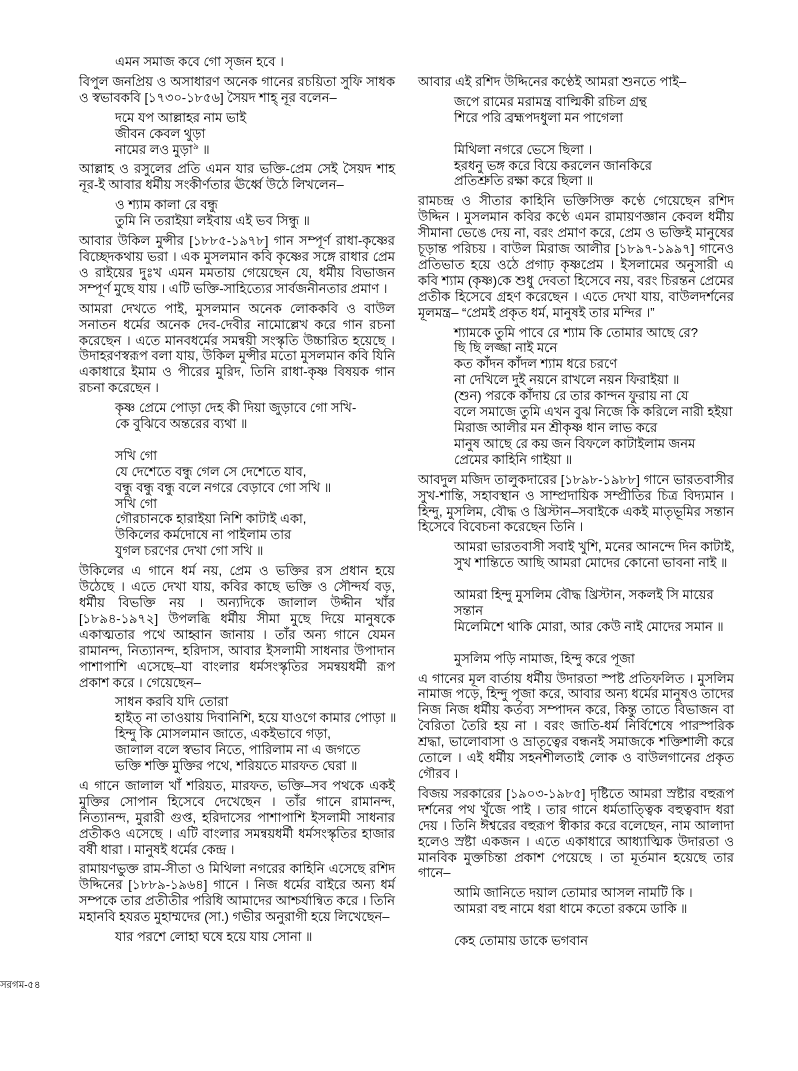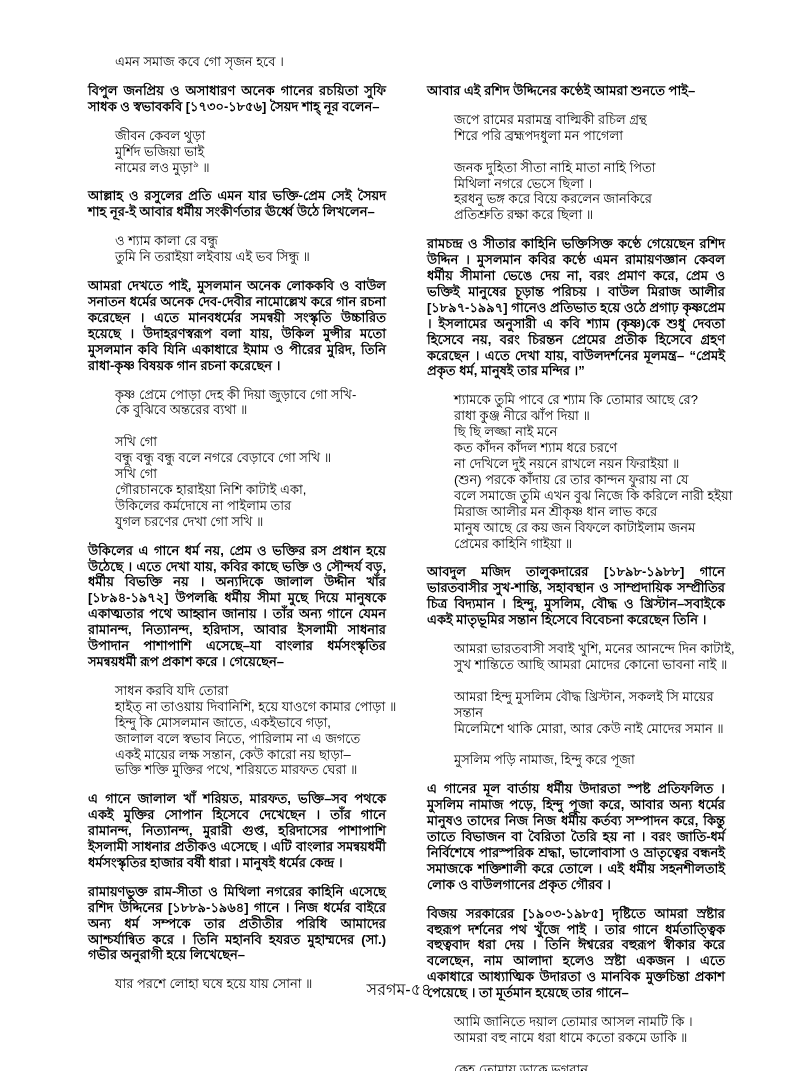--- a/index.html
+++ b/index.html
@@ -27,107 +27,104 @@
   .column {
     width: 324px;
     font-size: 13px;
     line-height: 15.9px;
     text-align: justify;
     -webkit-hyphens: none;
     hyphens: none;
   }
   .column-right { padding-top: 16px; }
   .para {
-    margin: 13px;
+    margin: 4px;
     text-align: justify;
-    font-weight: bold;
   }
   .verse {
     margin: 0 0 0 40px;
     text-align: left;
   }
   .verse-line { white-space: normal; }
   .verse-blank { height: 15.9px; }
   sup.fnmark {
     font-size: 9px;
     line-height: 0;
     vertical-align: super;
   }
   .footer {
     position: absolute;
     left: 0;
     width: 798px;
     top: 977px;
-    text-align: center;
-    font-size: 16px;
+    font-size: 10px;
     color: #000000;
   }
 </style>
 </head>
 <body>
 
 <div class="page">
   <div class="columns">
     <div class="column column-left" id="col-left">
         <div class="verse">
           <div class="verse-line">এমন সমাজ কবে গো সৃজন হবে ।</div>
         </div>
         <p class="para">বিপুল জনপ্রিয় ও অসাধারণ অনেক গানের রচয়িতা সুফি সাধক ও স্বভাবকবি [১৭৩০-১৮৫৬] সৈয়দ শাহ্ নূর বলেন–</p>
         <div class="verse">
+          <div class="verse-line">দমে যপ আল্লাহর নাম ভাই</div>
           <div class="verse-line">জীবন কেবল থুড়া</div>
-          <div class="verse-line">মুর্শিদ ভজিয়া ভাই</div>
           <div class="verse-line">নামের লও মুড়া<sup class="fnmark">৯</sup> ॥</div>
         </div>
         <p class="para">আল্লাহ ও রসুলের প্রতি এমন যার ভক্তি-প্রেম সেই সৈয়দ শাহ নূর-ই আবার ধর্মীয় সংকীর্ণতার ঊর্ধ্বে উঠে লিখলেন–</p>
         <div class="verse">
           <div class="verse-line">ও শ্যাম কালা রে বন্ধু</div>
           <div class="verse-line">তুমি নি তরাইয়া লইবায় এই ভব সিন্ধু ॥</div>
         </div>
+        <p class="para">আবার উকিল মুন্সীর [১৮৮৫-১৯৭৮] গান সম্পূর্ণ রাধা-কৃষ্ণের বিচ্ছেদকথায় ভরা । এক মুসলমান কবি কৃষ্ণের সঙ্গে রাধার প্রেম ও রাইয়ের দুঃখ এমন মমতায় গেয়েছেন যে, ধর্মীয় বিভাজন সম্পূর্ণ মুছে যায় । এটি ভক্তি-সাহিত্যের সার্বজনীনতার প্রমাণ ।</p>
         <p class="para">আমরা দেখতে পাই, মুসলমান অনেক লোককবি ও বাউল সনাতন ধর্মের অনেক দেব-দেবীর নামোল্লেখ করে গান রচনা করেছেন । এতে মানবধর্মের সমন্বয়ী সংস্কৃতি উচ্চারিত হয়েছে । উদাহরণস্বরূপ বলা যায়, উকিল মুন্সীর মতো মুসলমান কবি যিনি একাধারে ইমাম ও পীরের মুরিদ, তিনি রাধা-কৃষ্ণ বিষয়ক গান রচনা করেছেন ।</p>
         <div class="verse">
           <div class="verse-line">কৃষ্ণ প্রেমে পোড়া দেহ কী দিয়া জুড়াবে গো সখি-</div>
           <div class="verse-line">কে বুঝিবে অন্তরের ব্যথা ॥</div>
           <div class="verse-blank"></div>
           <div class="verse-line">সখি গো</div>
+          <div class="verse-line">যে দেশেতে বন্ধু গেল সে দেশেতে যাব,</div>
           <div class="verse-line">বন্ধু বন্ধু বন্ধু বলে নগরে বেড়াবে গো সখি ॥</div>
           <div class="verse-line">সখি গো</div>
           <div class="verse-line">গৌরচানকে হারাইয়া নিশি কাটাই একা,</div>
           <div class="verse-line">উকিলের কর্মদোষে না পাইলাম তার</div>
           <div class="verse-line">যুগল চরণের দেখা গো সখি ॥</div>
         </div>
         <p class="para">উকিলের এ গানে ধর্ম নয়, প্রেম ও ভক্তির রস প্রধান হয়ে উঠেছে । এতে দেখা যায়, কবির কাছে ভক্তি ও সৌন্দর্য বড়, ধর্মীয় বিভক্তি নয় । অন্যদিকে জালাল উদ্দীন খাঁর [১৮৯৪-১৯৭২] উপলব্ধি ধর্মীয় সীমা মুছে দিয়ে মানুষকে একাত্মতার পথে আহ্বান জানায় । তাঁর অন্য গানে যেমন রামানন্দ, নিত্যানন্দ, হরিদাস, আবার ইসলামী সাধনার উপাদান পাশাপাশি এসেছে–যা বাংলার ধর্মসংস্কৃতির সমন্বয়ধর্মী রূপ প্রকাশ করে ।  গেয়েছেন–</p>
         <div class="verse">
           <div class="verse-line">সাধন করবি যদি তোরা</div>
           <div class="verse-line">হাইত্ না তাওয়ায় দিবানিশি, হয়ে যাওগে কামার পোড়া ॥</div>
           <div class="verse-line">হিন্দু কি মোসলমান জাতে, একইভাবে গড়া,</div>
           <div class="verse-line">জালাল বলে স্বভাব নিতে, পারিলাম না এ জগতে</div>
-          <div class="verse-line">একই মায়ের লক্ষ সন্তান, কেউ কারো নয় ছাড়া–</div>
           <div class="verse-line">ভক্তি শক্তি মুক্তির পথে, শরিয়তে মারফত ঘেরা ॥</div>
         </div>
         <p class="para">এ গানে জালাল খাঁ শরিয়ত, মারফত, ভক্তি–সব পথকে একই মুক্তির সোপান হিসেবে দেখেছেন । তাঁর গানে রামানন্দ, নিত্যানন্দ, মুরারী গুপ্ত, হরিদাসের পাশাপাশি ইসলামী সাধনার প্রতীকও এসেছে । এটি বাংলার সমন্বয়ধর্মী ধর্মসংস্কৃতির হাজার বর্ষী ধারা । মানুষই ধর্মের কেন্দ্র ।</p>
         <p class="para">রামায়ণভুক্ত রাম-সীতা ও মিথিলা নগরের কাহিনি এসেছে রশিদ উদ্দিনের [১৮৮৯-১৯৬৪] গানে । নিজ ধর্মের বাইরে অন্য ধর্ম সম্পকে তার প্রতীতীর পরিধি আমাদের আশ্চর্যান্বিত করে । তিনি মহানবি হযরত মুহাম্মদের (সা.) গভীর অনুরাগী হয়ে লিখেছেন–</p>
         <div class="verse">
           <div class="verse-line">যার পরশে লোহা ঘষে হয়ে যায় সোনা ॥</div>
         </div>
       </div>
     <div class="column column-right" id="col-right">
         <p class="para">আবার এই রশিদ উদ্দিনের কণ্ঠেই আমরা শুনতে পাই–</p>
         <div class="verse">
           <div class="verse-line">জপে রামের মরামন্ত্র বাল্মিকী রচিল গ্রন্থ</div>
           <div class="verse-line">শিরে পরি ব্রহ্মপদধুলা মন পাগেলা</div>
           <div class="verse-blank"></div>
-          <div class="verse-line">জনক দুহিতা সীতা নাহি মাতা নাহি পিতা</div>
           <div class="verse-line">মিথিলা নগরে ভেসে ছিলা ।</div>
           <div class="verse-line">হরধনু ভঙ্গ করে বিয়ে করলেন জানকিরে</div>
           <div class="verse-line">প্রতিশ্রুতি রক্ষা করে ছিলা ॥</div>
         </div>
         <p class="para">রামচন্দ্র ও সীতার কাহিনি ভক্তিসিক্ত কণ্ঠে গেয়েছেন রশিদ উদ্দিন । মুসলমান কবির কণ্ঠে এমন রামায়ণজ্ঞান কেবল ধর্মীয় সীমানা ভেঙে দেয় না, বরং প্রমাণ করে, প্রেম ও ভক্তিই মানুষের চূড়ান্ত পরিচয় । বাউল মিরাজ আলীর [১৮৯৭-১৯৯৭] গানেও প্রতিভাত হয়ে ওঠে প্রগাঢ় কৃষ্ণপ্রেম । ইসলামের অনুসারী এ কবি শ্যাম (কৃষ্ণ)কে শুধু দেবতা হিসেবে নয়, বরং চিরন্তন প্রেমের প্রতীক হিসেবে গ্রহণ করেছেন । এতে দেখা যায়, বাউলদর্শনের মূলমন্ত্র– “প্রেমই প্রকৃত ধর্ম, মানুষই তার মন্দির ।”</p>
         <div class="verse">
           <div class="verse-line">শ্যামকে তুমি পাবে রে শ্যাম কি তোমার আছে রে?</div>
-          <div class="verse-line">রাধা কুঞ্জ নীরে ঝাঁপ দিয়া ॥</div>
           <div class="verse-line">ছি ছি লজ্জা নাই মনে</div>
           <div class="verse-line">কত কাঁদন কাঁদল শ্যাম ধরে চরণে</div>
           <div class="verse-line">না দেখিলে দুই নয়নে রাখলে নয়ন ফিরাইয়া ॥</div>
           <div class="verse-line">(শুন) পরকে কাঁদায় রে তার কান্দন ফুরায় না যে</div>
           <div class="verse-line">বলে সমাজে তুমি এখন বুঝ নিজে কি করিলে নারী হইয়া</div>
           <div class="verse-line">মিরাজ আলীর মন শ্রীকৃষ্ণ ধান লাভ করে</div>
           <div class="verse-line">মানুষ আছে রে কয় জন বিফলে কাটাইলাম জনম</div>
           <div class="verse-line">প্রেমের কাহিনি গাইয়া ॥</div>
         </div>
         <p class="para">আবদুল মজিদ তালুকদারের [১৮৯৮-১৯৮৮] গানে ভারতবাসীর সুখ-শান্তি, সহাবস্থান ও সাম্প্রদায়িক সম্প্রীতির চিত্র বিদ্যমান । হিন্দু, মুসলিম, বৌদ্ধ ও খ্রিস্টান–সবাইকে একই মাতৃভূমির সন্তান হিসেবে বিবেচনা করেছেন তিনি ।</p>

